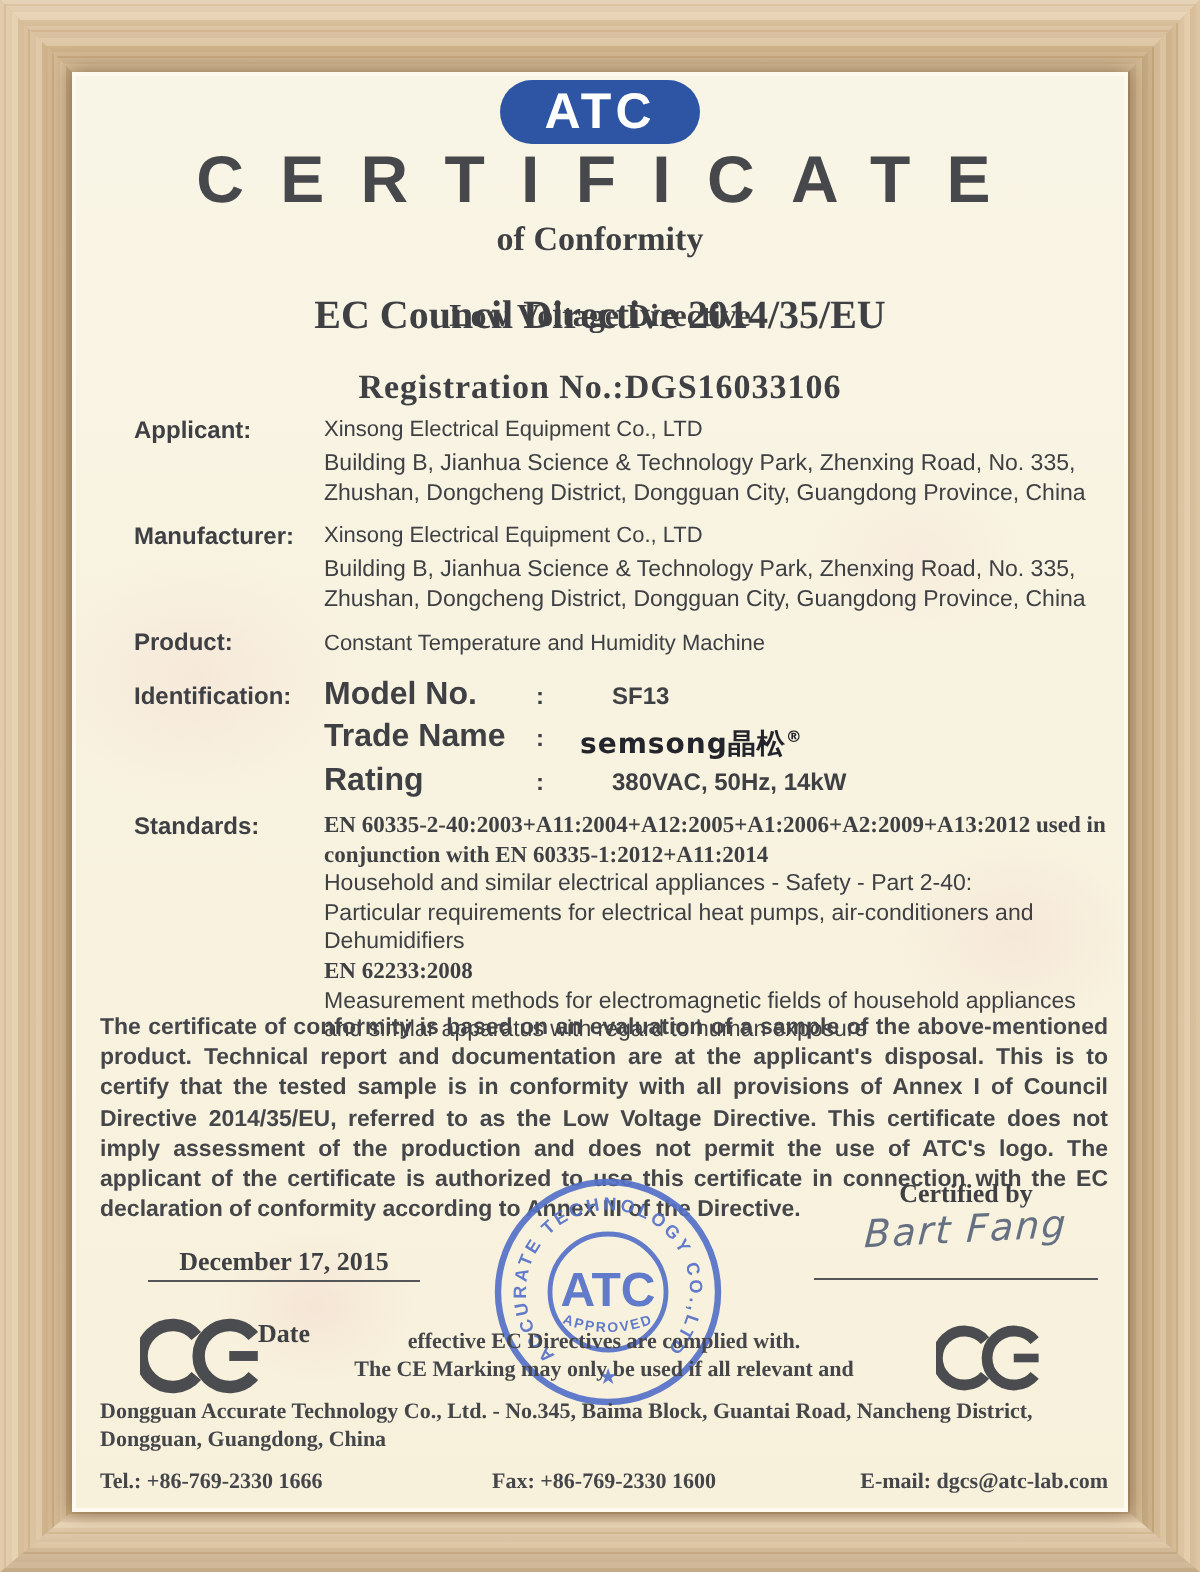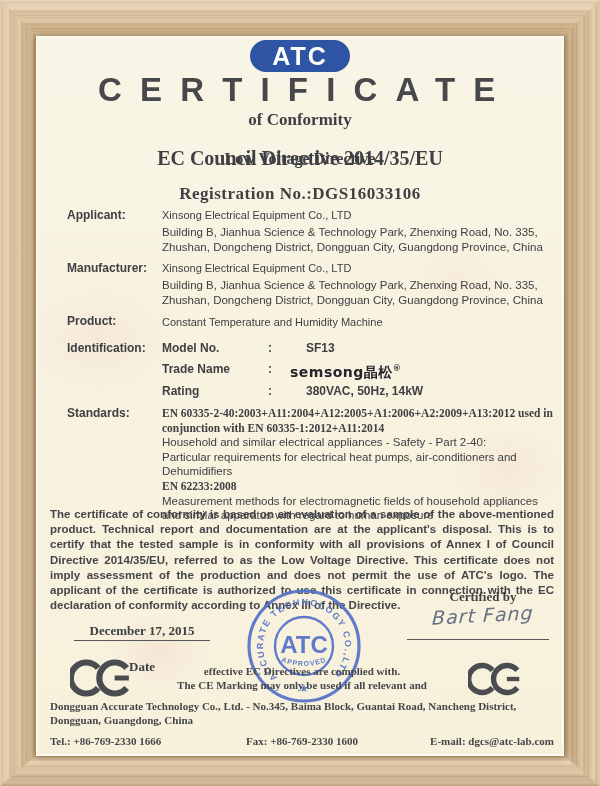--- a/index.html
+++ b/index.html
@@ -50,21 +50,21 @@
   .cert-title{top:33px;font-size:33px;font-weight:bold;letter-spacing:.55em;text-indent:.35em;color:#47484b;}
   .subtitle{top:72px;font-size:17px;}
   .directive1{top:109px;font-size:20px;}
   .directive2{top:112px;font-size:16px;}
   .registration{top:146px;font-size:17px;letter-spacing:.5px;}
   
   .flabel{left:29px;font-size:12px;font-weight:bold;}
   .fcontent{left:124px;width:396px;font-size:11.5px;line-height:14.5px;}
   .fname{font-weight:normal;font-size:11px;}
   .idrow{display:flex;}
-  .idrow .il{width:106px;font-weight:bold;font-size:12px;}
+  .idrow .il{width:106px;font-weight:bold;font-size:16px;}
   .idrow .ic{width:22px;font-weight:bold;font-size:12px;}
   .idrow .iv{font-weight:bold;font-size:12px;margin-left:16px;}
   .tradename{font-size:14px;font-weight:bold;color:#23242c;letter-spacing:.5px;font-family:"DejaVu Sans",sans-serif;}
   .tradename sup{font-size:8px;}
   
   .bodypara{left:12px;top:469px;width:504px;font-size:11.5px;font-weight:bold;
     line-height:15.2px;text-align:justify;color:#45464a;}
   
   .stamp{left:206px;top:548px;width:120px;height:120px;opacity:.92;}
   .certifiedby{left:370px;top:551px;width:150px;text-align:center;font-size:13px;}

